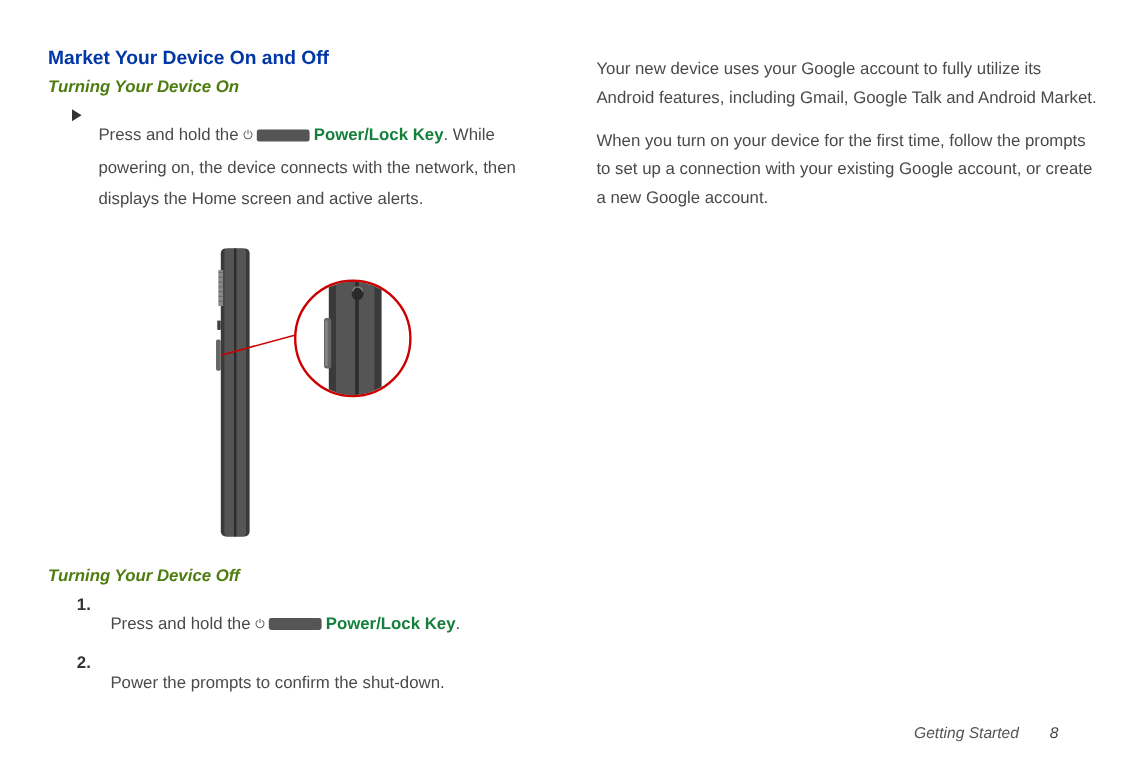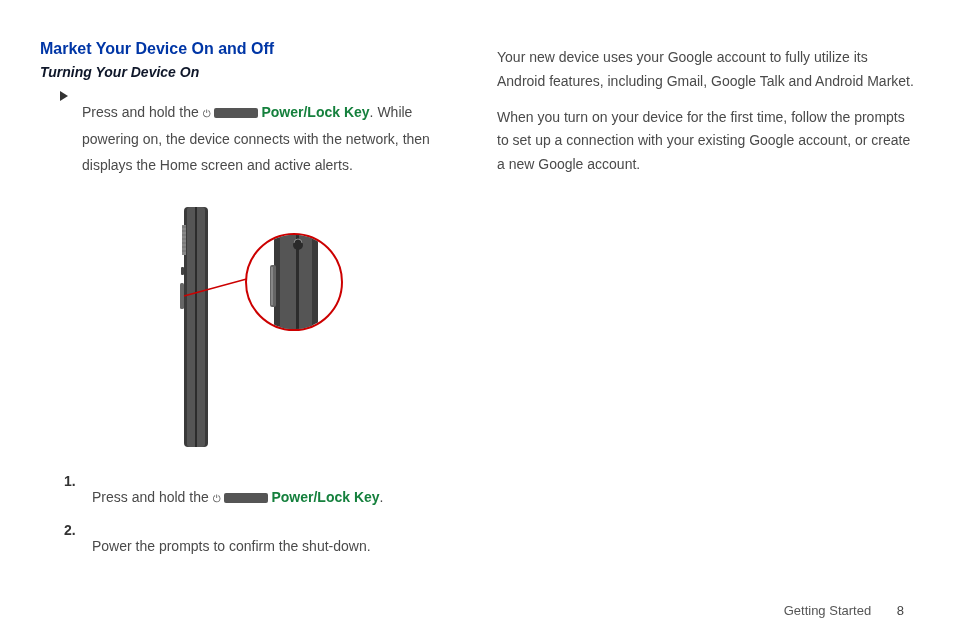--- a/index.html
+++ b/index.html
@@ -26,21 +26,21 @@
     min-width: 0;
   }
   .heading1 {
     color: #0036a6;
     font-weight: bold;
     font-size: 16px;
     margin: 0 0 6px 0;
     font-family: Arial, sans-serif;
   }
   .heading2 {
-    color: #0f172a;
+    color: #4d7c0f;
     font-weight: bold;
     font-style: italic;
     font-size: 14px;
     margin: 4px 0 6px 0;
   }
   .bullet-block {
     display: flex;
     align-items: flex-start;
     margin: 4px 0 8px 20px;
   }
@@ -103,23 +103,24 @@
   }
   .para {
     line-height: 1.7;
     color: #4a4a4a;
     margin: 6px 0 12px 0;
   }
   .italic { font-style: italic; }
   .footer {
     position: absolute;
     bottom: 18px;
-    right: 50px;
+    right: 72px;
     font-size: 13px;
     color: #555;
+    font-style: italic;
   }
   .footer .pn { margin-left: 22px; color:#444; }
 </style>
 </head>
 <body>
 
 <div class="page">
   <div class="col">
     <div class="heading1">Market Your Device On and Off</div>
     <div class="heading2">Turning Your Device On</div>
@@ -169,20 +170,21 @@
 
           <circle cx="154" cy="48" r="5" fill="#2a2a2a"></circle>
           <path d="M150,46 a4,4 0 1 1 8,0" stroke="#888" stroke-width="1" fill="none"></path>
 
           <rect x="126" y="68" width="6" height="42" rx="2" fill="#666"></rect>
           <rect x="127" y="70" width="2" height="38" fill="#888"></rect>
         </g>
       </svg>
     </div>
 
+    <div class="heading2">Turning Your Device Off</div>
     <div class="num-list">
       <div class="num-item">
         <span class="num">1.</span>
         <div class="body-text">
           <span>Press and hold the </span>
           <span class="power-key-inline">
             <span class="power-icon-circle">⏻</span>
             <span class="power-bar"></span>
           </span>
           <span class="bold">Power/Lock Key</span><span>.</span>

